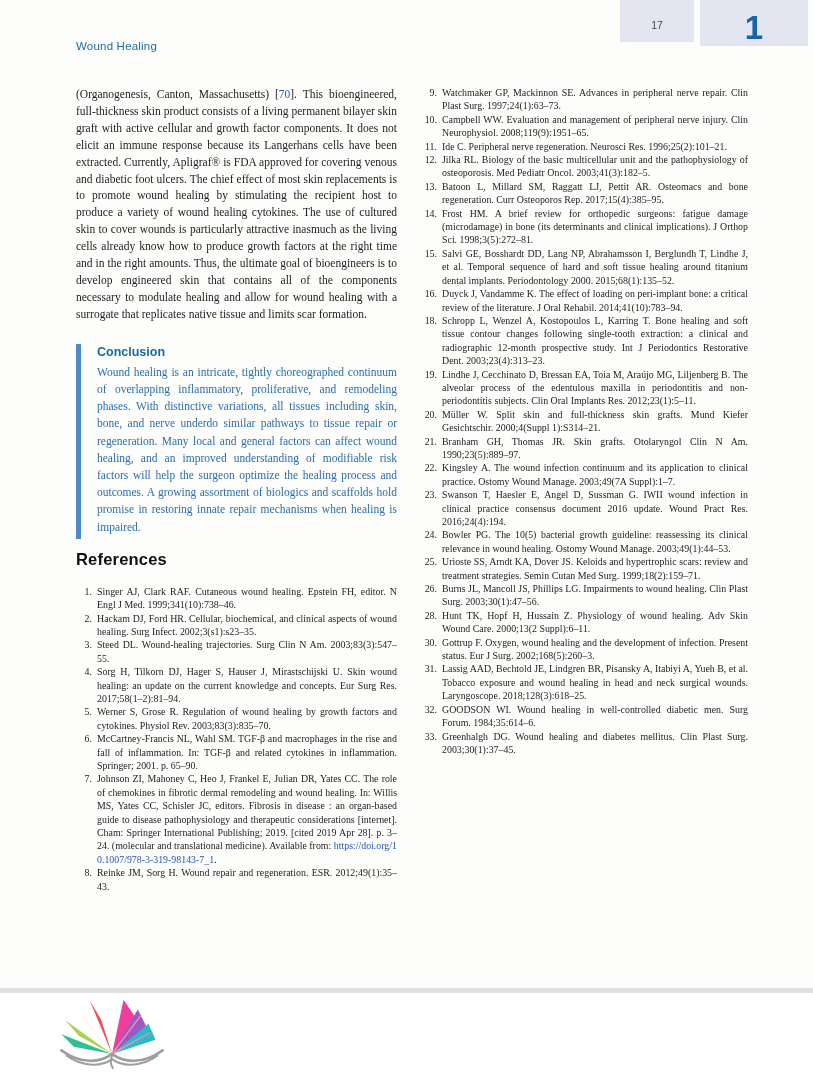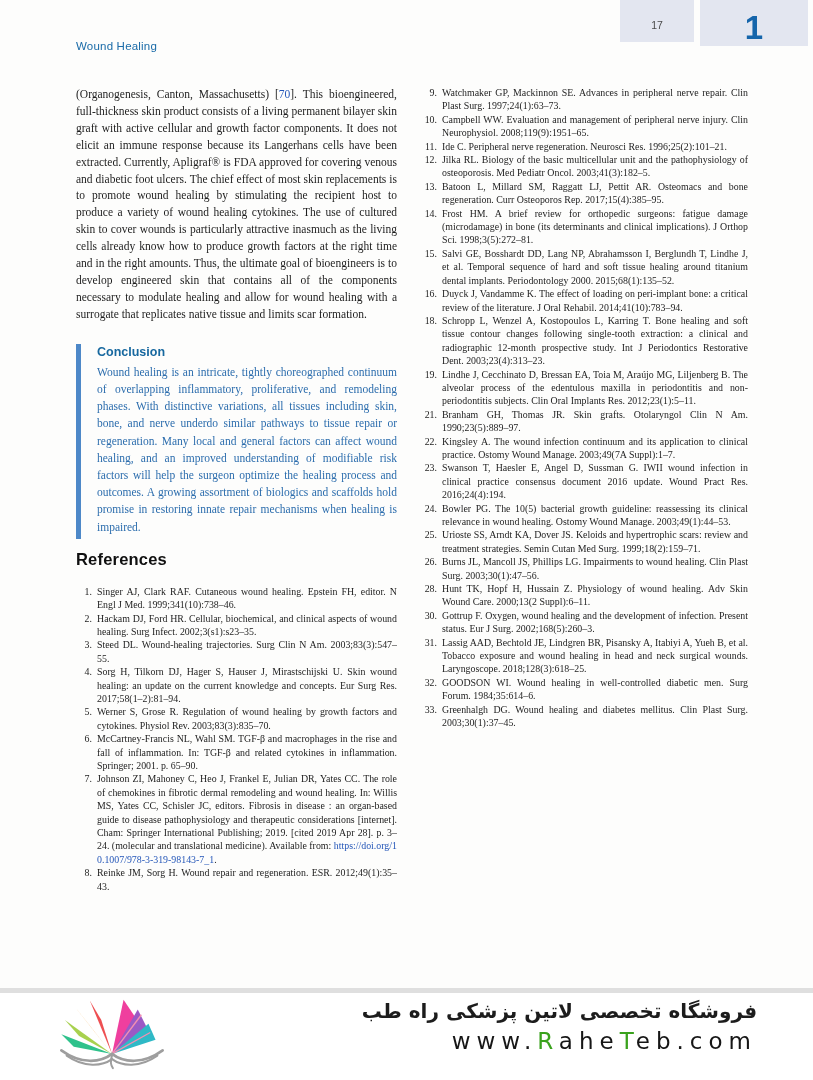--- a/index.html
+++ b/index.html
@@ -133,20 +133,21 @@
           <li><span class="ref-num">9.</span><span>Watchmaker GP, Mackinnon SE. Advances in peripheral nerve repair. Clin Plast Surg. 1997;24(1):63–73.</span></li>
           <li><span class="ref-num">10.</span><span>Campbell WW. Evaluation and management of peripheral nerve injury. Clin Neurophysiol. 2008;119(9):1951–65.</span></li>
           <li><span class="ref-num">11.</span><span>Ide C. Peripheral nerve regeneration. Neurosci Res. 1996;25(2):101–21.</span></li>
           <li><span class="ref-num">12.</span><span>Jilka RL. Biology of the basic multicellular unit and the pathophysiology of osteoporosis. Med Pediatr Oncol. 2003;41(3):182–5.</span></li>
           <li><span class="ref-num">13.</span><span>Batoon L, Millard SM, Raggatt LJ, Pettit AR. Osteomacs and bone regeneration. Curr Osteoporos Rep. 2017;15(4):385–95.</span></li>
           <li><span class="ref-num">14.</span><span>Frost HM. A brief review for orthopedic surgeons: fatigue damage (microdamage) in bone (its determinants and clinical implications). J Orthop Sci. 1998;3(5):272–81.</span></li>
           <li><span class="ref-num">15.</span><span>Salvi GE, Bosshardt DD, Lang NP, Abrahamsson I, Berglundh T, Lindhe J, et al. Temporal sequence of hard and soft tissue healing around titanium dental implants. Periodontology 2000. 2015;68(1):135–52.</span></li>
           <li><span class="ref-num">16.</span><span>Duyck J, Vandamme K. The effect of loading on peri-implant bone: a critical review of the literature. J Oral Rehabil. 2014;41(10):783–94.</span></li>
           <li><span class="ref-num">18.</span><span>Schropp L, Wenzel A, Kostopoulos L, Karring T. Bone healing and soft tissue contour changes following single-tooth extraction: a clinical and radiographic 12-month prospective study. Int J Periodontics Restorative Dent. 2003;23(4):313–23.</span></li>
           <li><span class="ref-num">19.</span><span>Lindhe J, Cecchinato D, Bressan EA, Toia M, Araújo MG, Liljenberg B. The alveolar process of the edentulous maxilla in periodontitis and non-periodontitis subjects. Clin Oral Implants Res. 2012;23(1):5–11.</span></li>
+          <li><span class="ref-num">20.</span><span>Müller W. Split skin and full-thickness skin grafts. Mund Kiefer Gesichtschir. 2000;4(Suppl 1):S314–21.</span></li>
           <li><span class="ref-num">21.</span><span>Branham GH, Thomas JR. Skin grafts. Otolaryngol Clin N Am. 1990;23(5):889–97.</span></li>
           <li><span class="ref-num">22.</span><span>Kingsley A. The wound infection continuum and its application to clinical practice. Ostomy Wound Manage. 2003;49(7A Suppl):1–7.</span></li>
           <li><span class="ref-num">23.</span><span>Swanson T, Haesler E, Angel D, Sussman G. IWII wound infection in clinical practice consensus document 2016 update. Wound Pract Res. 2016;24(4):194.</span></li>
           <li><span class="ref-num">24.</span><span>Bowler PG. The 10(5) bacterial growth guideline: reassessing its clinical relevance in wound healing. Ostomy Wound Manage. 2003;49(1):44–53.</span></li>
           <li><span class="ref-num">25.</span><span>Urioste SS, Arndt KA, Dover JS. Keloids and hypertrophic scars: review and treatment strategies. Semin Cutan Med Surg. 1999;18(2):159–71.</span></li>
           <li><span class="ref-num">26.</span><span>Burns JL, Mancoll JS, Phillips LG. Impairments to wound healing. Clin Plast Surg. 2003;30(1):47–56.</span></li>
           <li><span class="ref-num">28.</span><span>Hunt TK, Hopf H, Hussain Z. Physiology of wound healing. Adv Skin Wound Care. 2000;13(2 Suppl):6–11.</span></li>
           <li><span class="ref-num">30.</span><span>Gottrup F. Oxygen, wound healing and the development of infection. Present status. Eur J Surg. 2002;168(5):260–3.</span></li>
           <li><span class="ref-num">31.</span><span>Lassig AAD, Bechtold JE, Lindgren BR, Pisansky A, Itabiyi A, Yueh B, et al. Tobacco exposure and wound healing in head and neck surgical wounds. Laryngoscope. 2018;128(3):618–25.</span></li>
           <li><span class="ref-num">32.</span><span>GOODSON WI. Wound healing in well-controlled diabetic men. Surg Forum. 1984;35:614–6.</span></li>
@@ -172,18 +173,14 @@
       </g>
       <g fill="none" stroke="#9e9e9e" stroke-linecap="round">
         <path d="M8,60 C30,76 52,74 65,64" stroke-width="3"></path>
         <path d="M122,60 C100,76 78,74 65,64" stroke-width="3"></path>
         <path d="M14,66 C34,80 54,78 65,70" stroke-width="2.4"></path>
         <path d="M116,66 C96,80 76,78 65,70" stroke-width="2.4"></path>
         <path d="M65,66 C63,72 63,76 66,80" stroke-width="2.2"></path>
       </g>
     </svg>
 
-    <div class="footer-text">
-      <div class="persian-line">فروشگاه تخصصی لاتین پزشکی  راه طب</div>
-      <div class="site-line"><span>www.</span><span class="g">R</span><span>ahe</span><span class="g">T</span><span>eb.com</span></div>
-    </div>
   </div>
 </div>
 
 </body></html>

